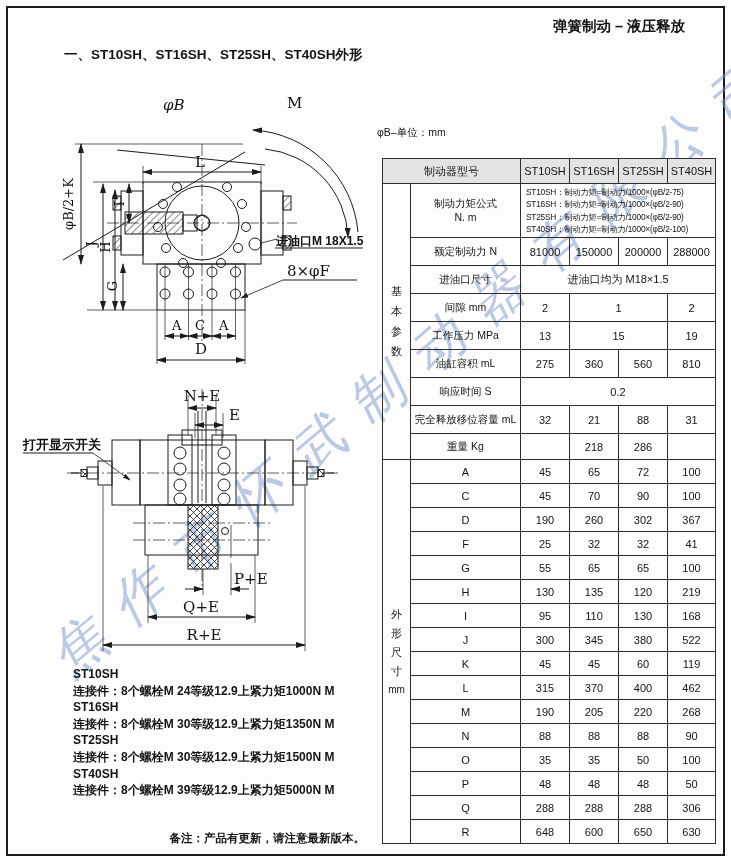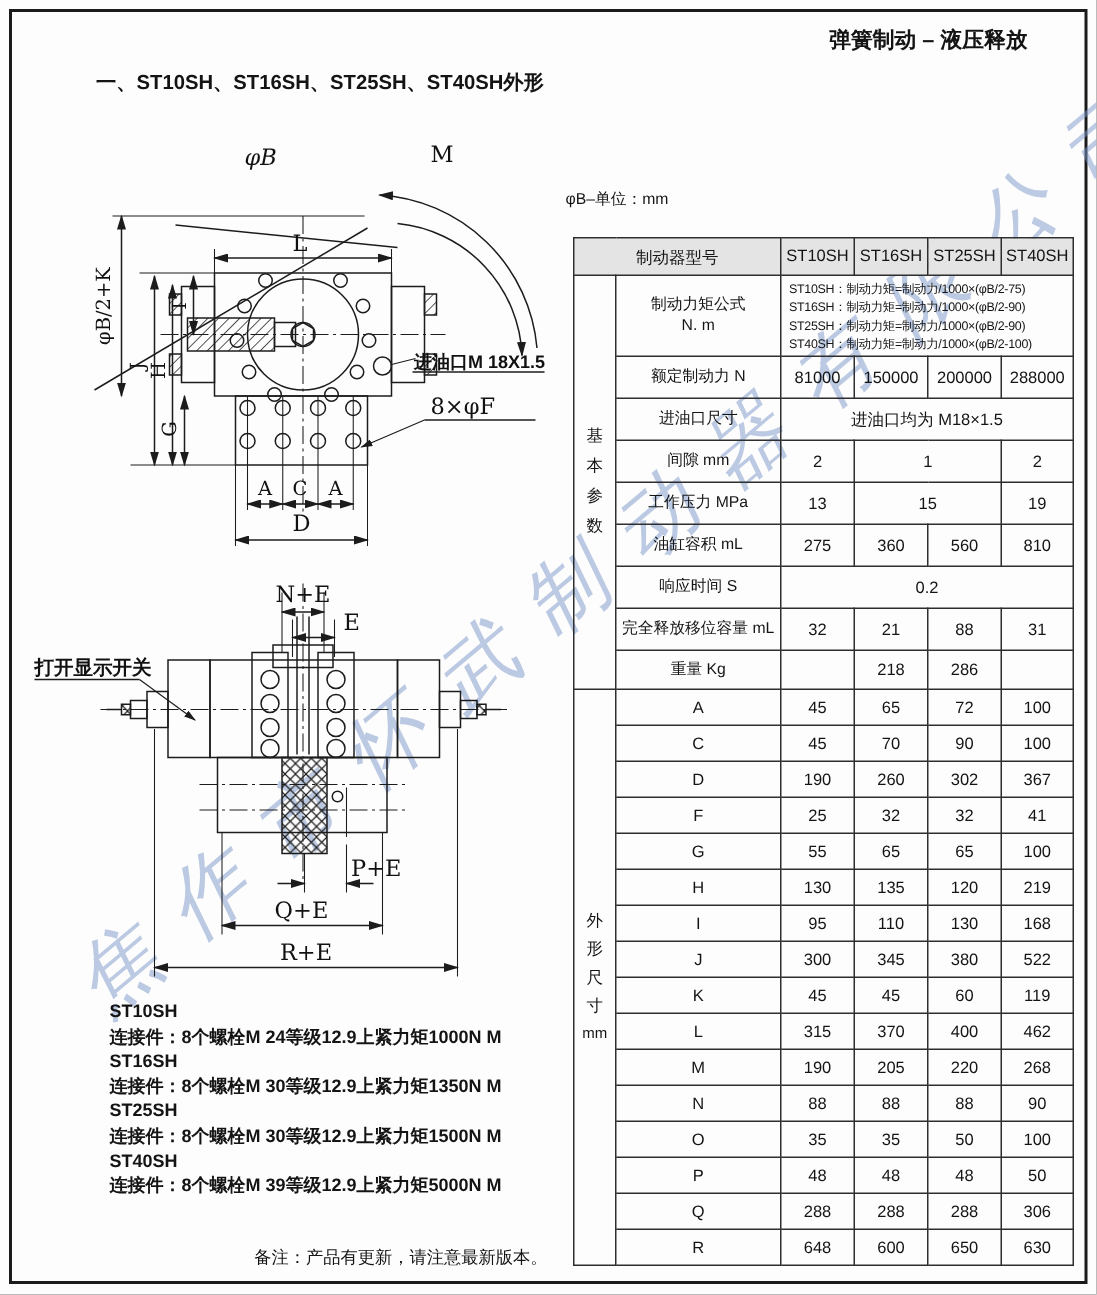--- a/index.html
+++ b/index.html
@@ -10,21 +10,21 @@
         font-family:"DejaVu Serif",serif;font-style:italic;color:#7c97c9;opacity:.5;
         transform:rotate(-40deg);transform-origin:0 50%;pointer-events:none;white-space:nowrap;z-index:1;}
   .hdr{position:absolute;top:17px;right:46px;font-size:14.5px;font-weight:bold;z-index:3;}
   .sec1{position:absolute;top:46px;left:28px;font-size:13.5px;font-weight:bold;z-index:3;margin-left:36px;}
   .sec2{position:absolute;top:80px;left:375px;font-size:13.5px;font-weight:bold;line-height:20px;z-index:3;}
   .unit{position:absolute;top:126px;left:377px;font-size:10.5px;z-index:3;}
   .draw{position:absolute;z-index:2;}
   #d1{left:25px;top:92px;}
   #d2{left:15px;top:383px;}
   .connectors{position:absolute;left:73px;top:666px;font-size:12px;font-weight:bold;line-height:16.6px;z-index:3;}
-  .footer{position:absolute;left:145px;top:831px;width:220px;text-align:right;font-size:11.5px;font-weight:normal;z-index:3;}
+  .footer{position:absolute;left:145px;top:831px;width:220px;text-align:right;font-size:11.5px;font-weight:bold;z-index:3;}
   
   .tblwrap{position:absolute;left:382px;top:158px;z-index:2;border-radius:24px;}
   table{border-collapse:collapse;table-layout:fixed;width:333px;}
   td{border:1px solid #2e2e2e;text-align:center;vertical-align:middle;font-size:11px;padding:0;}
   tr.hrow td{background:#e4e4e4;height:24px;}
   td.vlabel{font-size:11px;background:transparent;}
   td.vlabel div{margin:9px 0;line-height:1;}
   #dim-body td.vlabel div{margin:8px 0;}
   td.vlabel .small{font-size:10px;}
   td.lab{font-size:10.5px;line-height:1.25;}

